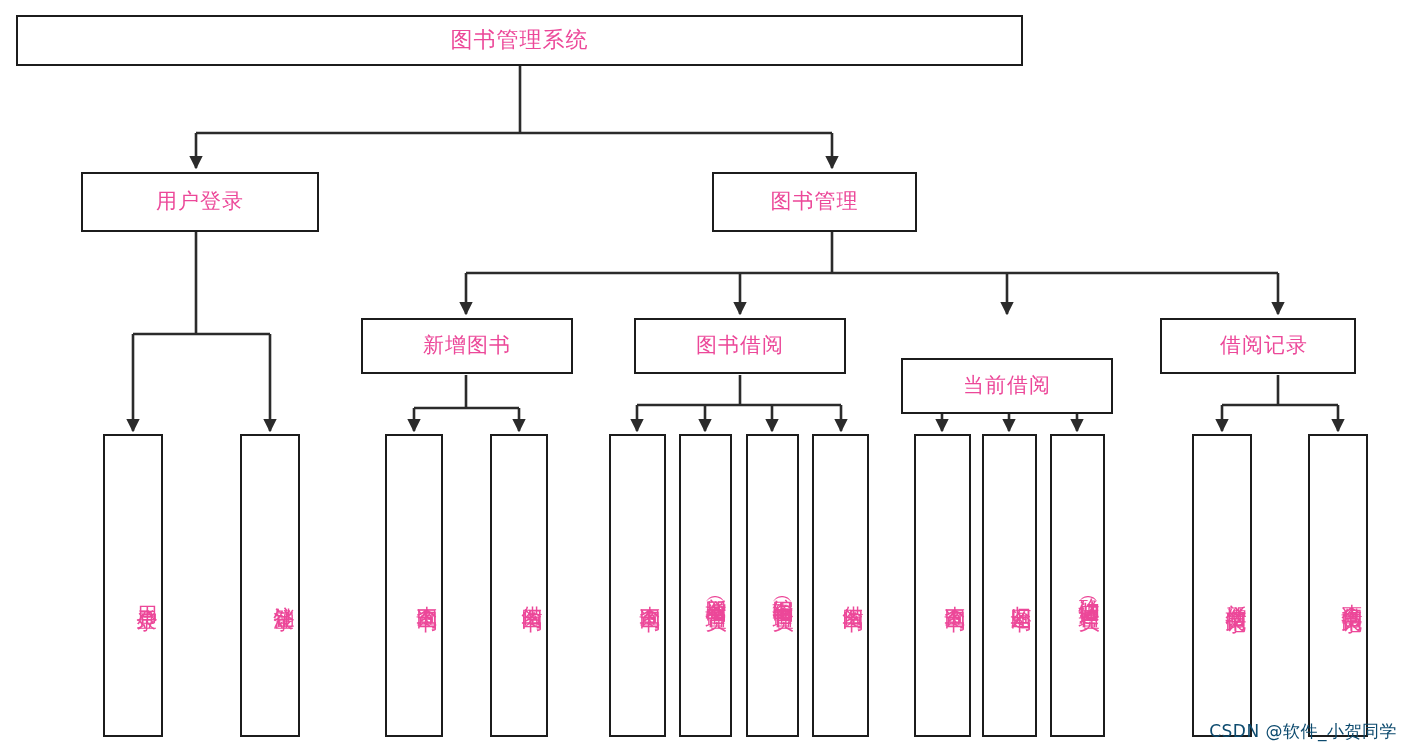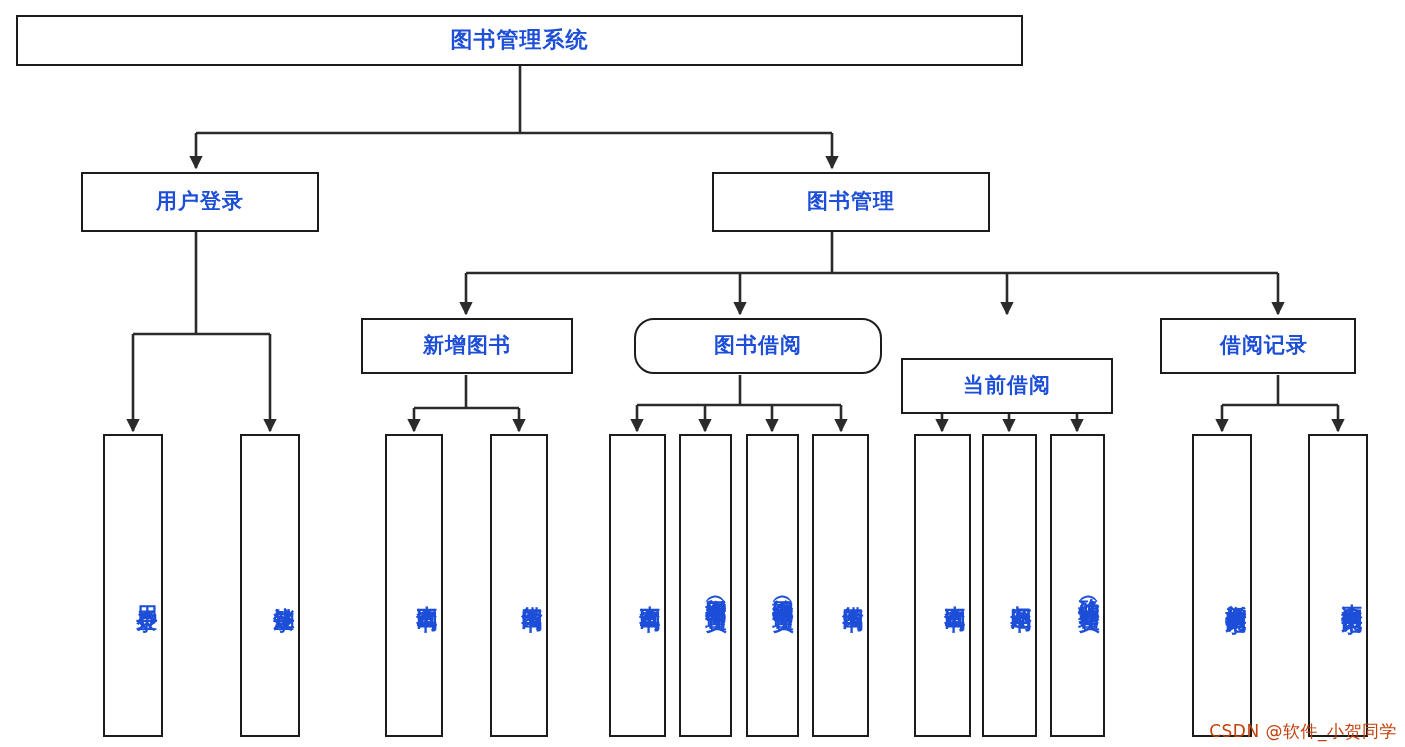--- a/index.html
+++ b/index.html
@@ -27,23 +27,22 @@
     pointer-events: none;
   }
   .node {
     position: absolute;
     box-sizing: border-box;
     background: #ffffff;
     border: 2.5px solid #1c1c1c;
     display: flex;
     align-items: center;
     justify-content: center;
-    color: #1d4ed8;
+    color: #ec4899;
     z-index: 2;
-    font-weight: bold;
   }
   .node.h {
     font-size: 21px;
     line-height: 1.1;
     letter-spacing: 1px;
   }
   .node.h.root {
     font-size: 22px;
   }
   .node.v {
@@ -61,21 +60,21 @@
   }
   .label {
     white-space: pre-line;
     display: block;
   }
   .watermark {
     position: absolute;
     right: 8px;
     bottom: 4px;
     font-size: 17px;
-    color: #c2410c;
+    color: #0c4a6e;
     letter-spacing: 0.5px;
     z-index: 5;
     white-space: nowrap;
   }
 </style>
 </head>
 <body>
 
 <div id="canvas">
 
@@ -130,29 +129,29 @@
   </svg>
 
   <div class="node h root" style="left:16px; top:15px; width:1007px; height:51px;">
     <span class="label">图书管理系统</span>
   </div>
 
   <div class="node h" style="left:81px; top:172px; width:238px; height:60px;">
     <span class="label">用户登录</span>
   </div>
 
-  <div class="node h" style="left:712px; top:172px; width:278px; height:60px;">
+  <div class="node h" style="left:712px; top:172px; width:205px; height:60px;">
     <span class="label">图书管理</span>
   </div>
 
   <div class="node h" style="left:361px; top:318px; width:212px; height:56px;">
     <span class="label">新增图书</span>
   </div>
 
-  <div class="node h" style="left:634px; top:318px; width:248px; height:56px;border-radius:20px;">
+  <div class="node h" style="left:634px; top:318px; width:212px; height:56px;">
     <span class="label">图书借阅</span>
   </div>
 
   <div class="node h" style="left:901px; top:318px; width:212px; height:56px;margin-top:40px;">
     <span class="label">当前借阅</span>
   </div>
 
   <div class="node h" style="left:1160px; top:318px; width:196px; height:56px;padding-left:12px;">
     <span class="label">借阅记录</span>
   </div>

